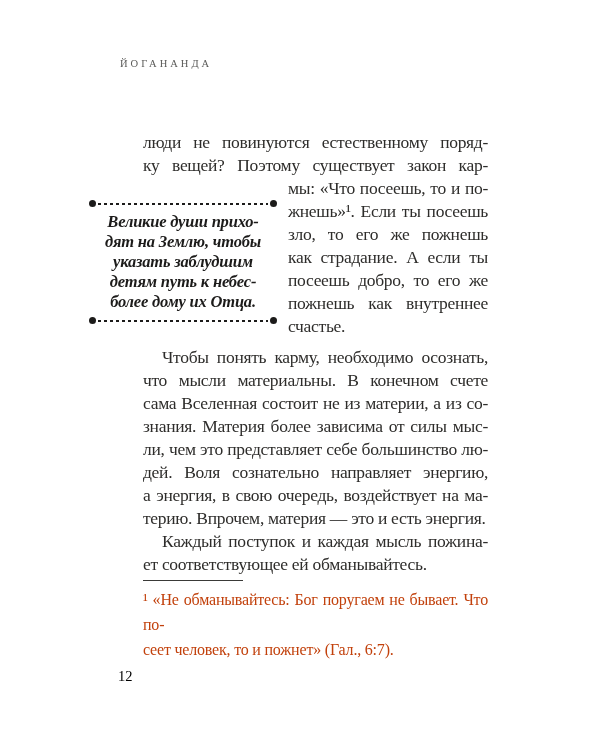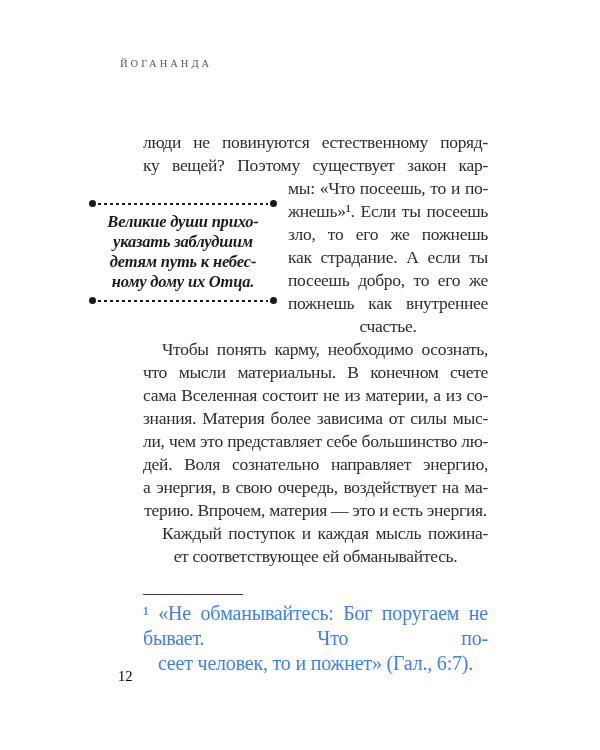--- a/index.html
+++ b/index.html
@@ -10,21 +10,21 @@
   }
   .running-title {
     position:absolute; left:120px; top:58px;
     font-size:10.5px; letter-spacing:3px; color:#5a5a58;
   }
   .content {
     position:absolute; left:143px; top:131px; width:345px;
     font-size:17.5px; line-height:23px; letter-spacing:-0.3px;
   }
   .line { text-align:justify; text-align-last:justify; }
-  .para .line:last-child { text-align:center; text-align-last:auto; }
+  .para .line:last-child { text-align:left; text-align-last:auto; }
   .para.cont .line:last-child { text-align:justify; text-align-last:justify; }
   [data-indent-first] .line:first-child { text-indent:19px; }
 
   .pullquote {
     float:left; width:188px;
     margin:23px 11px 22px -54px;
   }
   .pq-rule { display:flex; align-items:center; height:7px; }
   .pq-dot { width:7px; height:7px; border-radius:50%; background:#1c1b1a; flex:none; }
   .pq-dash {
@@ -32,22 +32,22 @@
     background:repeating-linear-gradient(90deg,#1c1b1a 0 3px,transparent 3px 6px);
   }
   .pq-text {
     margin:5px 4px; font-size:16.5px; line-height:20px;
     font-weight:bold; font-style:italic; letter-spacing:-0.2px; color:#1c1b1a;
   }
   .pq-text .line { text-align:left; text-align-last:center; }
   .para.clear { clear:left; }
 
   .footnote {
-    position:absolute; left:143px; top:594px; width:345px;
-    font-size:20px; line-height:25px; letter-spacing:-0.2px; color:#3b82f6;
+    position:absolute; left:143px; top:580px; width:345px;
+    font-size:16px; line-height:25px; letter-spacing:-0.2px; color:#c2410c;
   }
   .footnote-rule { width:100px; border-top:1.5px solid #3a3a38; margin-bottom:6px; }
 
   .page-number {
     position:absolute; left:118px; top:668px;
     font-size:14.5px; color:#000000;
   }
 </style>
 </head>
 <body>
@@ -64,23 +64,24 @@
       </div>
 
     <div class="pullquote">
       <div class="pq-rule">
         <span class="pq-dot"></span>
         <span class="pq-dash"></span>
         <span class="pq-dot"></span>
       </div>
       <div class="pq-text">
           <div class="line">Великие души прихо-</div>
+          <div class="line">дят на Землю, чтобы</div>
           <div class="line">указать заблудшим</div>
           <div class="line">детям путь к небес-</div>
-          <div class="line">ному дому их Отца.</div>
+          <div class="line">более дому их Отца.</div>
         </div>
       <div class="pq-rule">
         <span class="pq-dot"></span>
         <span class="pq-dash"></span>
         <span class="pq-dot"></span>
       </div>
     </div>
 
     <div class="para">
         <div class="line">мы: «Что посеешь, то и по-</div>

